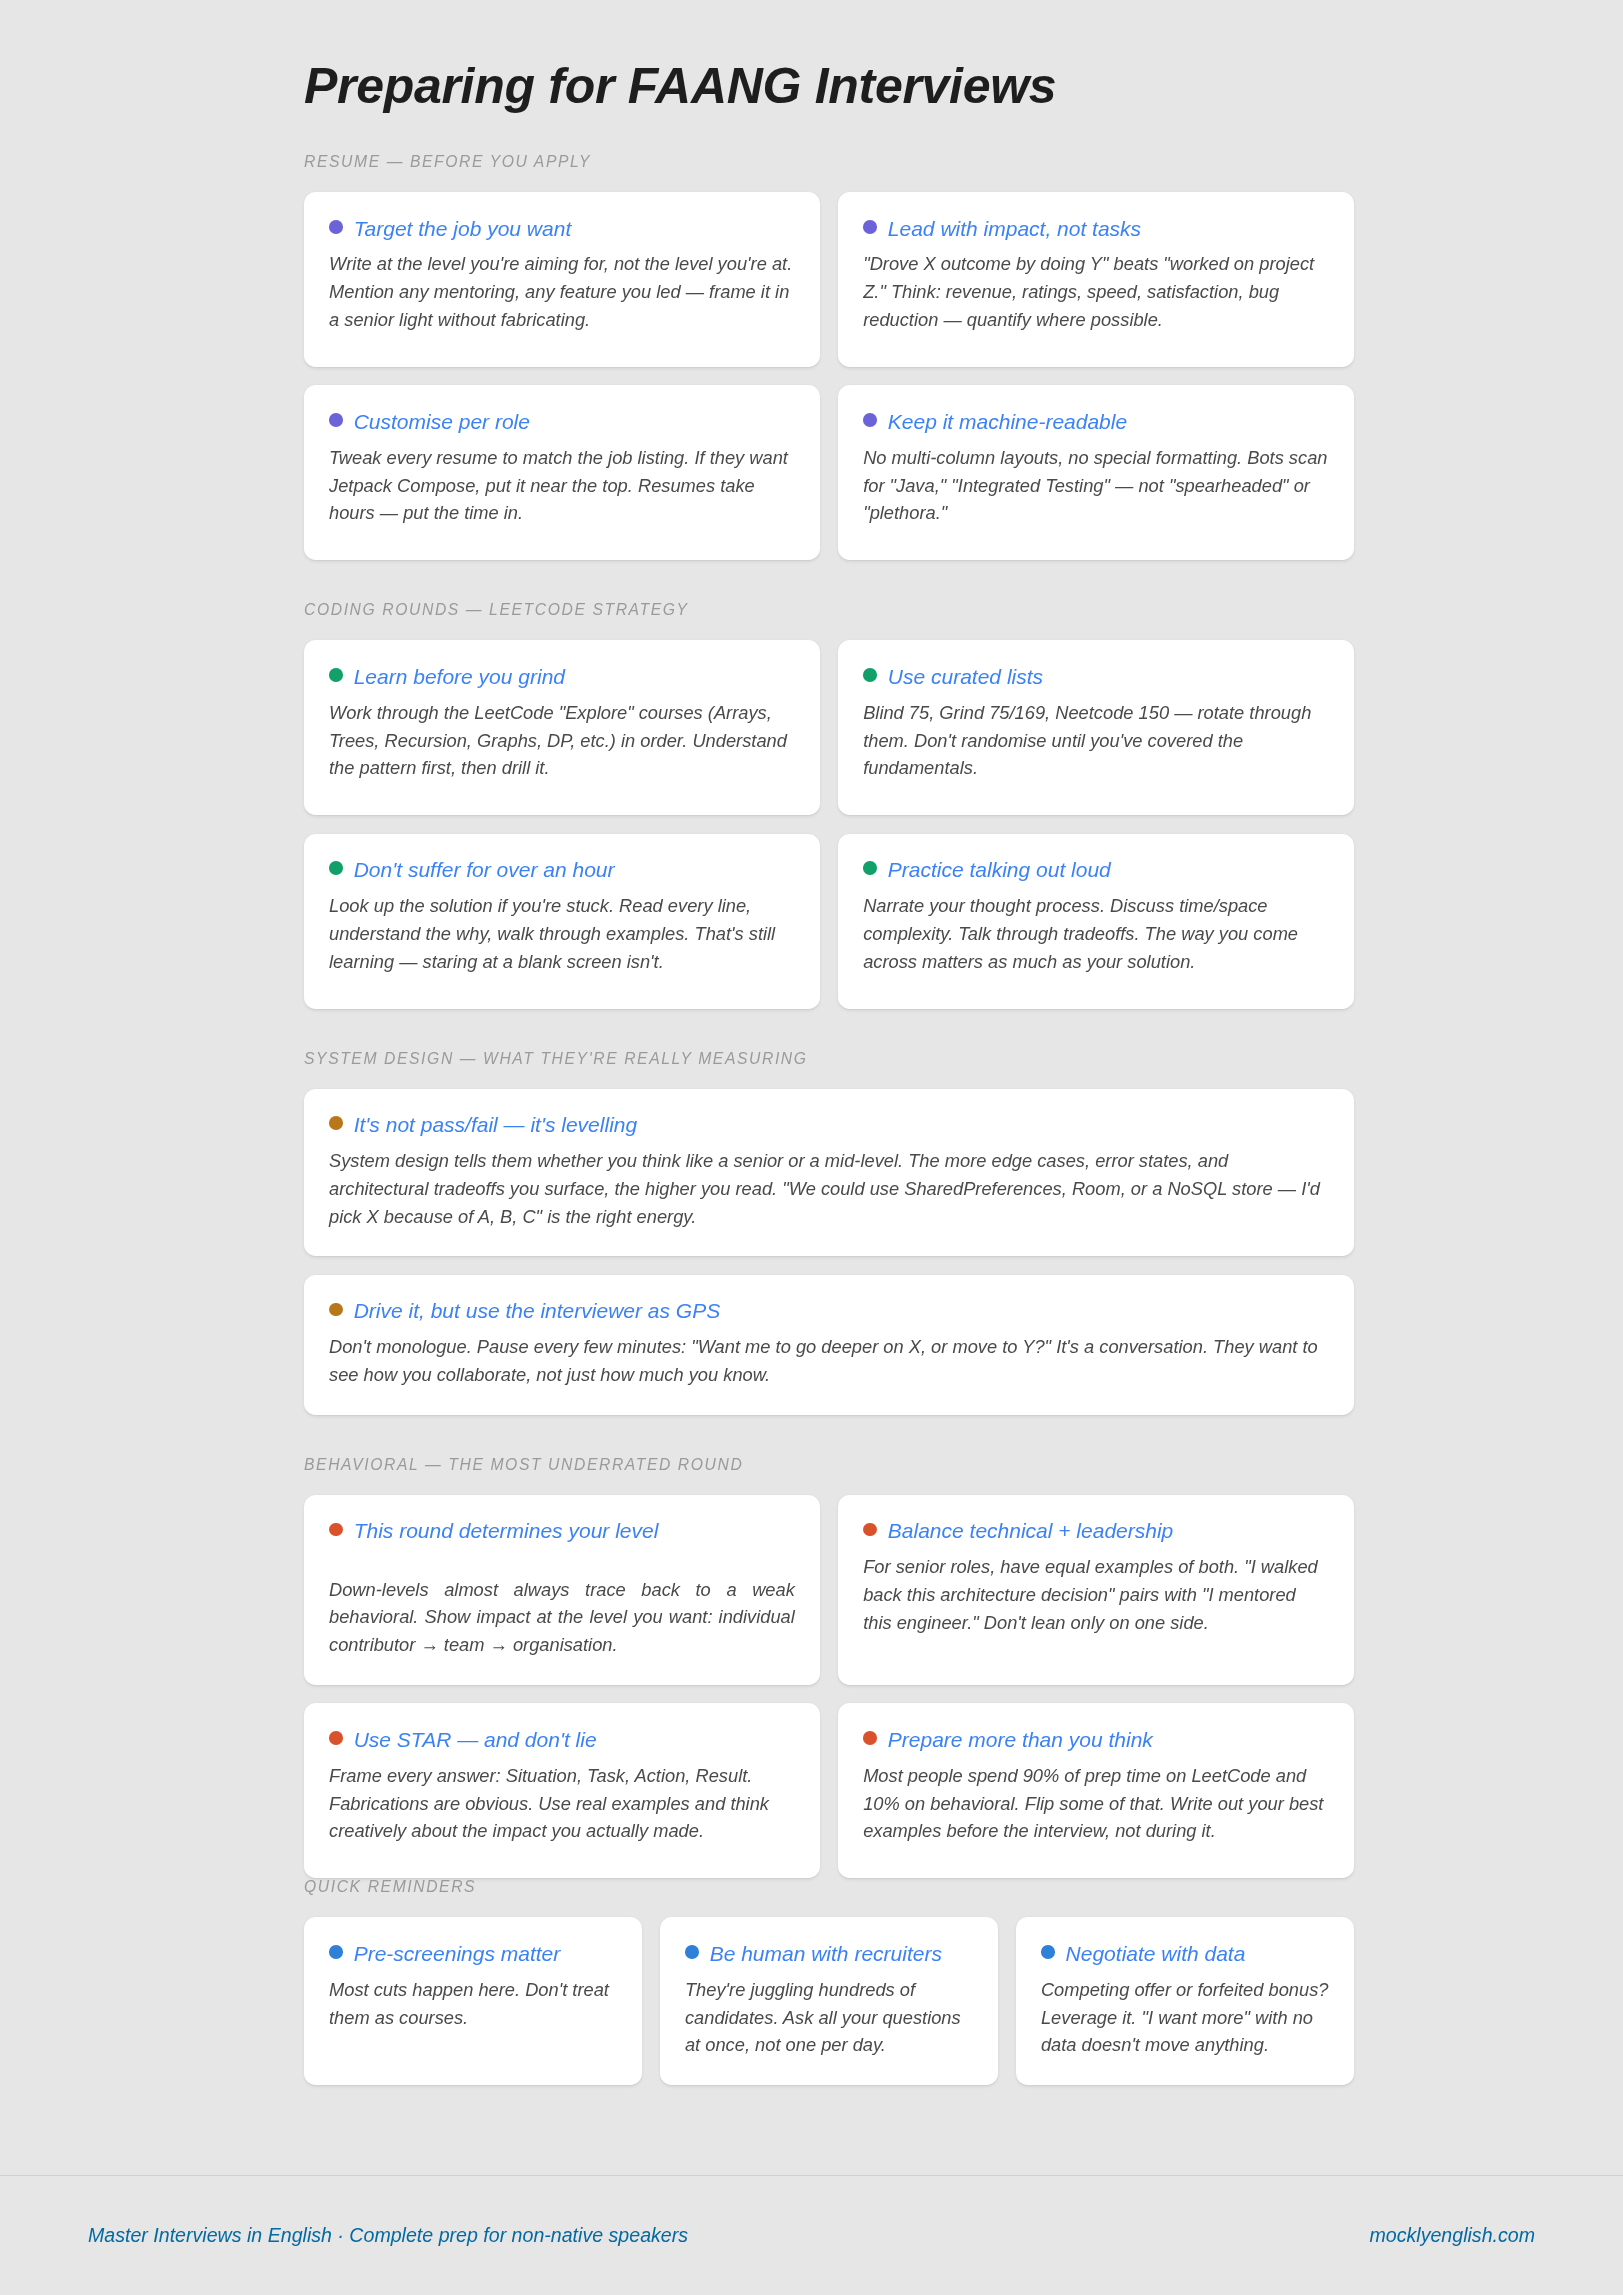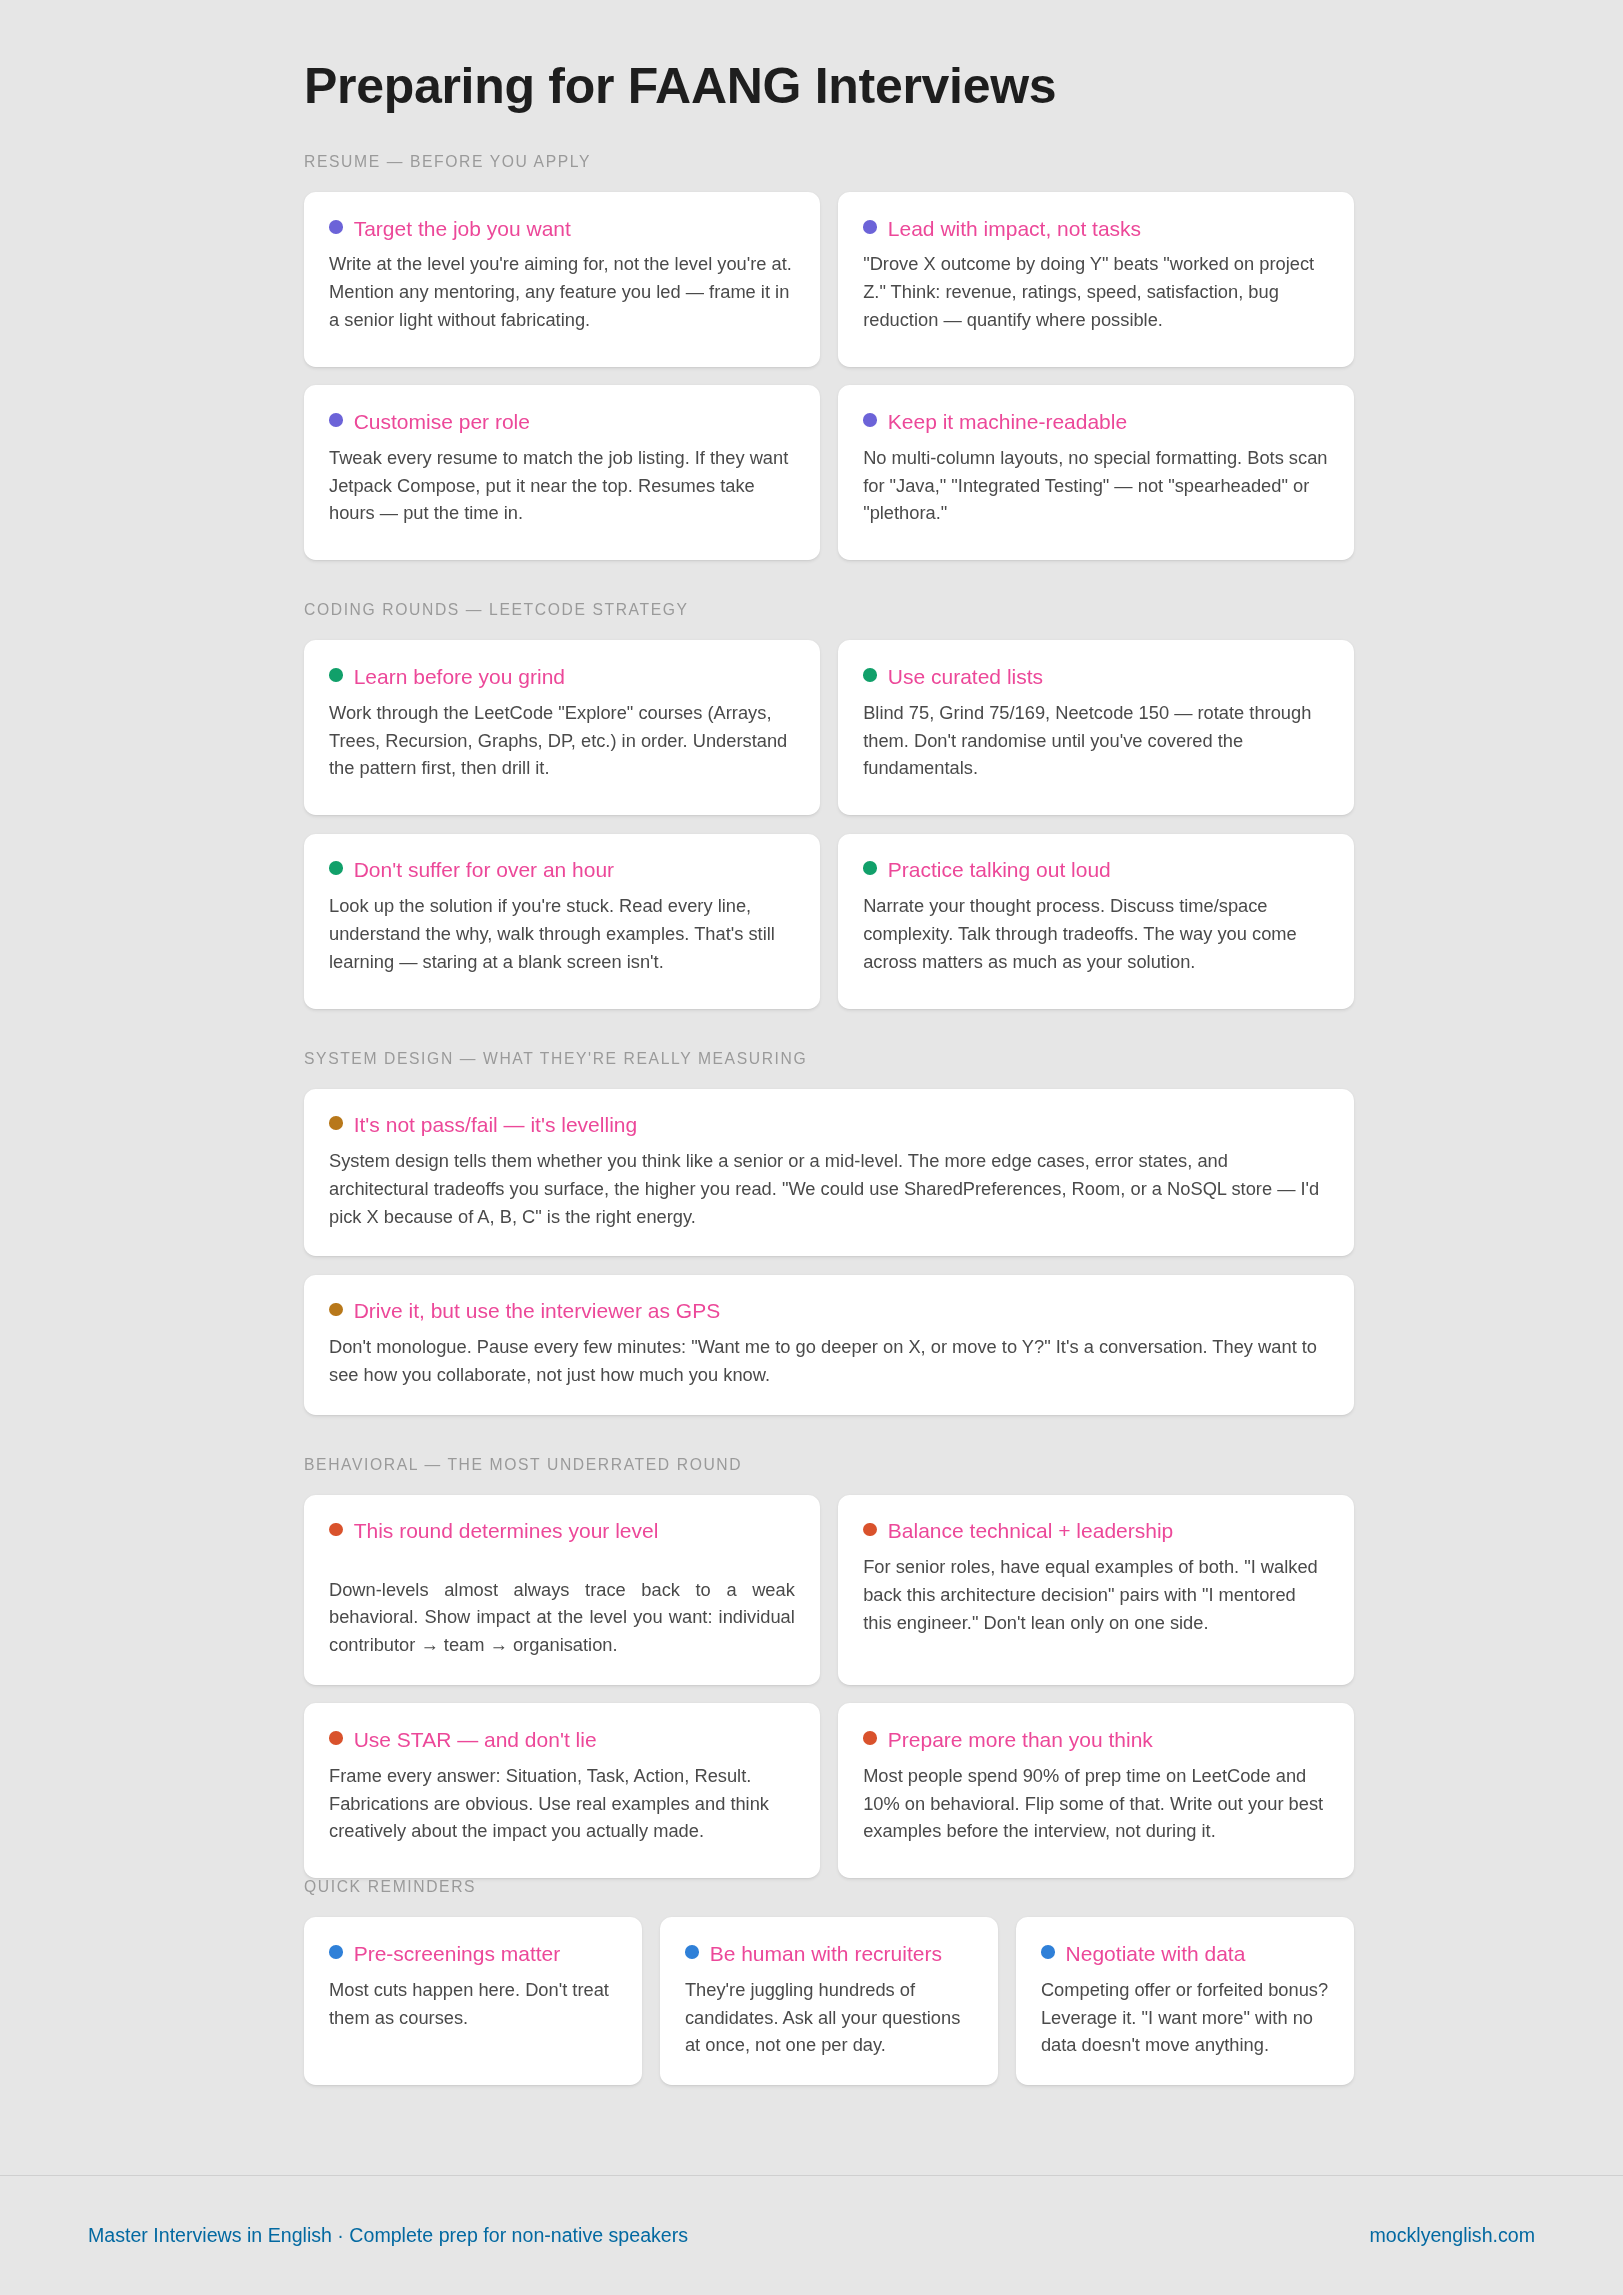--- a/index.html
+++ b/index.html
@@ -12,20 +12,21 @@
     background: #e6e6e6;
     font-family: "Liberation Sans", sans-serif;
     -webkit-font-smoothing: antialiased;
     overflow: hidden;
   }
   .page {
     position: relative;
     width: 1344px;
     height: 2295px;
     box-sizing: border-box;
+    font-style: italic;
   }
   .content {
     position: absolute;
     left: 304px;
     top: 0;
     width: 1050px;
   }
 
   
   .title {
@@ -84,21 +85,21 @@
   .bullet {
     width: 13.7px;
     height: 13.7px;
     border-radius: 50%;
     flex: 0 0 13.7px;
     position: relative;
     top: -2px;
   }
   .card-title {
     font-size: 21px;
-    color: #ec4899;
+    color: #3b82f6;
     font-weight: 400;
     line-height: 1.2;
   }
   .card-body {
     margin-top: 9.8px;
     font-size: 18.3px;
     line-height: 1.52;
     color: #4a4a4a;
     font-weight: 400;
   }

